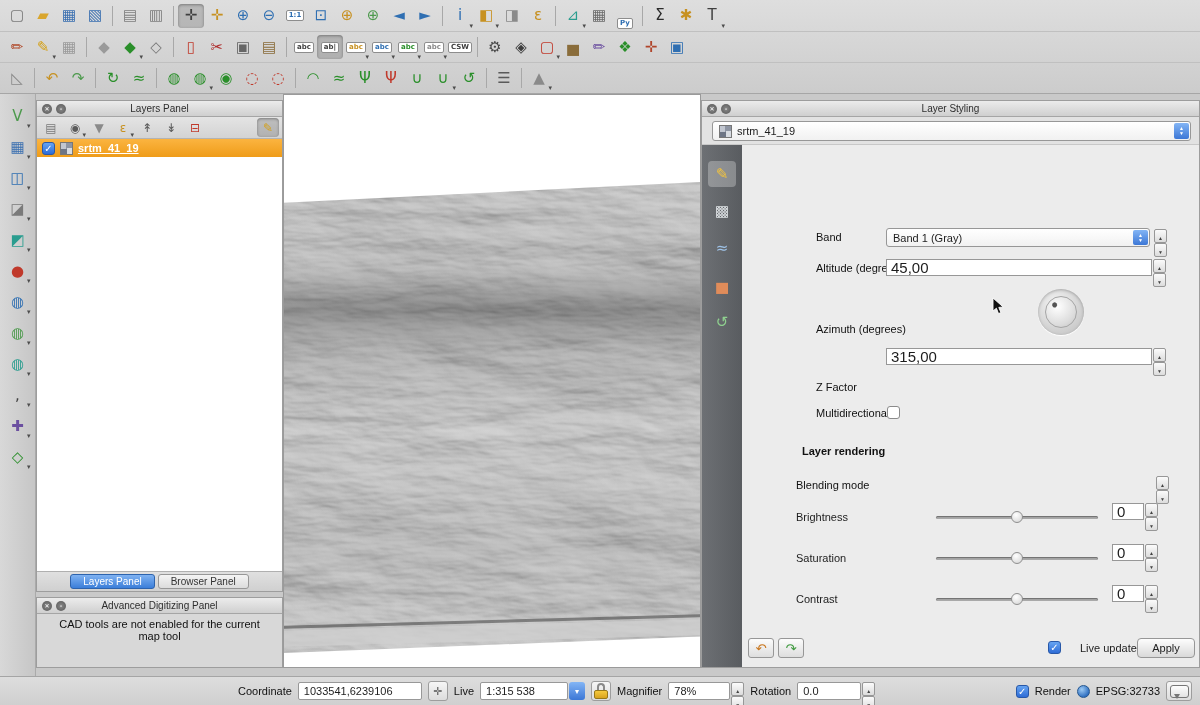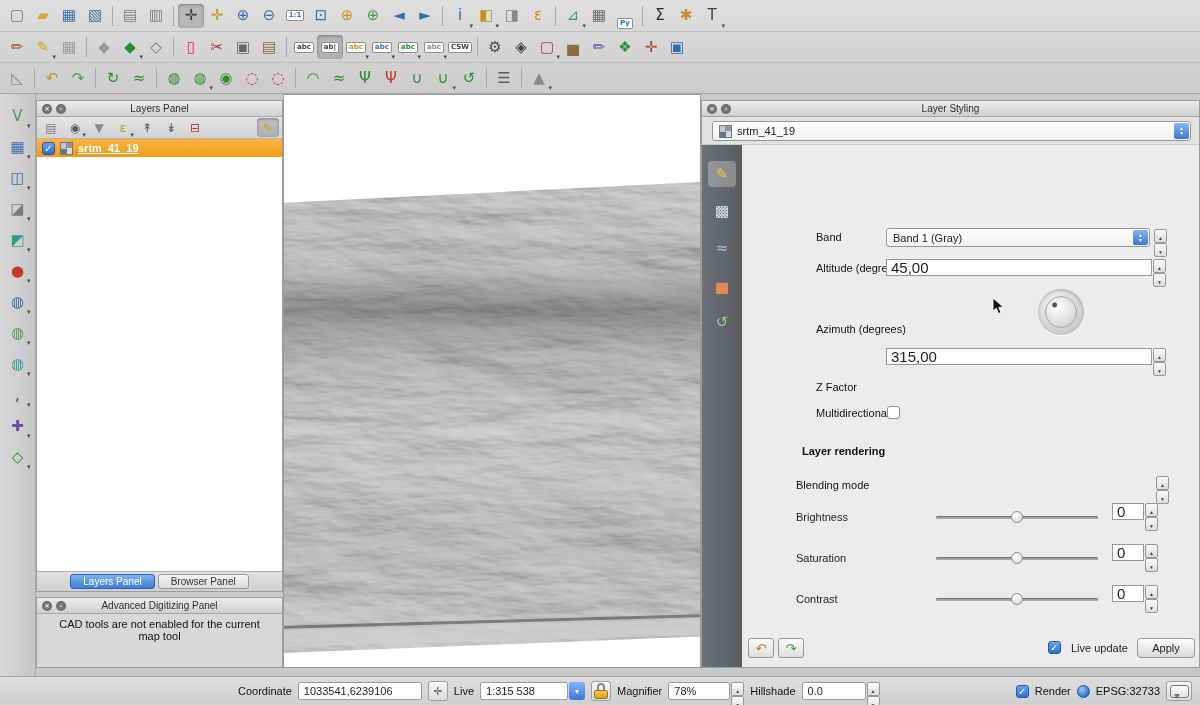--- a/index.html
+++ b/index.html
@@ -138,21 +138,21 @@
   .slider .handle{position:absolute;left:50%;top:1px;width:12px;height:12px;margin-left:-6px;
     border-radius:50%;background:radial-gradient(circle at 40% 30%,#fff,#d2d2d2);border:1px solid #8f8f8f}
   .render-row .spin{position:static;width:46px;margin-left:14px}
 
   .fbtn{position:absolute;width:26px;height:20px;border:1px solid #979797;border-radius:3px;
     background:linear-gradient(#fcfcfc,#dedede);display:flex;align-items:center;justify-content:center}
   .fbtn .glyph{font-family:"DejaVu Sans",sans-serif;font-size:13px}
   .apply-btn{position:absolute;left:395px;top:493px;width:58px;height:20px;border:1px solid #979797;
     border-radius:4px;background:linear-gradient(#fdfdfd,#d9d9d9);font-size:11px;
     display:flex;align-items:center;justify-content:center}
-  #live-update{position:absolute;left:306px;top:496px;display:flex;align-items:center;gap:10px}
+  #live-update{position:absolute;left:306px;top:496px;display:flex;align-items:center;gap:19px}
 
   
   #statusbar{position:absolute;left:0;top:676px;width:1200px;height:29px;
     background:linear-gradient(#dddddd,#cfcfcf);border-top:1px solid #a5a5a5;
     display:flex;align-items:center;gap:6px;padding:0 8px;font-size:11px}
   .sb-field{height:18px;border:1px solid #989898;background:#fff;display:flex;
     align-items:center;padding:0 5px;border-radius:2px;white-space:nowrap}
   .sb-combo{display:flex;align-items:center}
   .sb-blue-btn{width:16px;height:18px;margin-left:1px;border-radius:3px;
     background:linear-gradient(#83b5f5,#3c77d6);color:#fff;font-size:8px;
@@ -731,21 +731,21 @@
     <span class="sb-label">Magnifier</span>
     <span class="sb-combo">
       <span class="sb-field" style="width:62px">
           <span>78%</span>
         </span>
       <span class="spin-btns" style="width:13px;height:18px;display:flex">
           <span class="sp-up"></span>
           <span class="sp-dn"></span>
         </span>
     </span>
-    <span class="sb-label">Hillshade</span>
+    <span class="sb-label">Rotation</span>
     <span class="sb-combo">
       <span class="sb-field" style="width:64px">
           <span>0.0</span>
         </span>
       <span class="spin-btns" style="width:13px;height:18px;display:flex">
           <span class="sp-up"></span>
           <span class="sp-dn"></span>
         </span>
     </span>
     <span style="margin-left:auto;display:flex;align-items:center;gap:6px">

